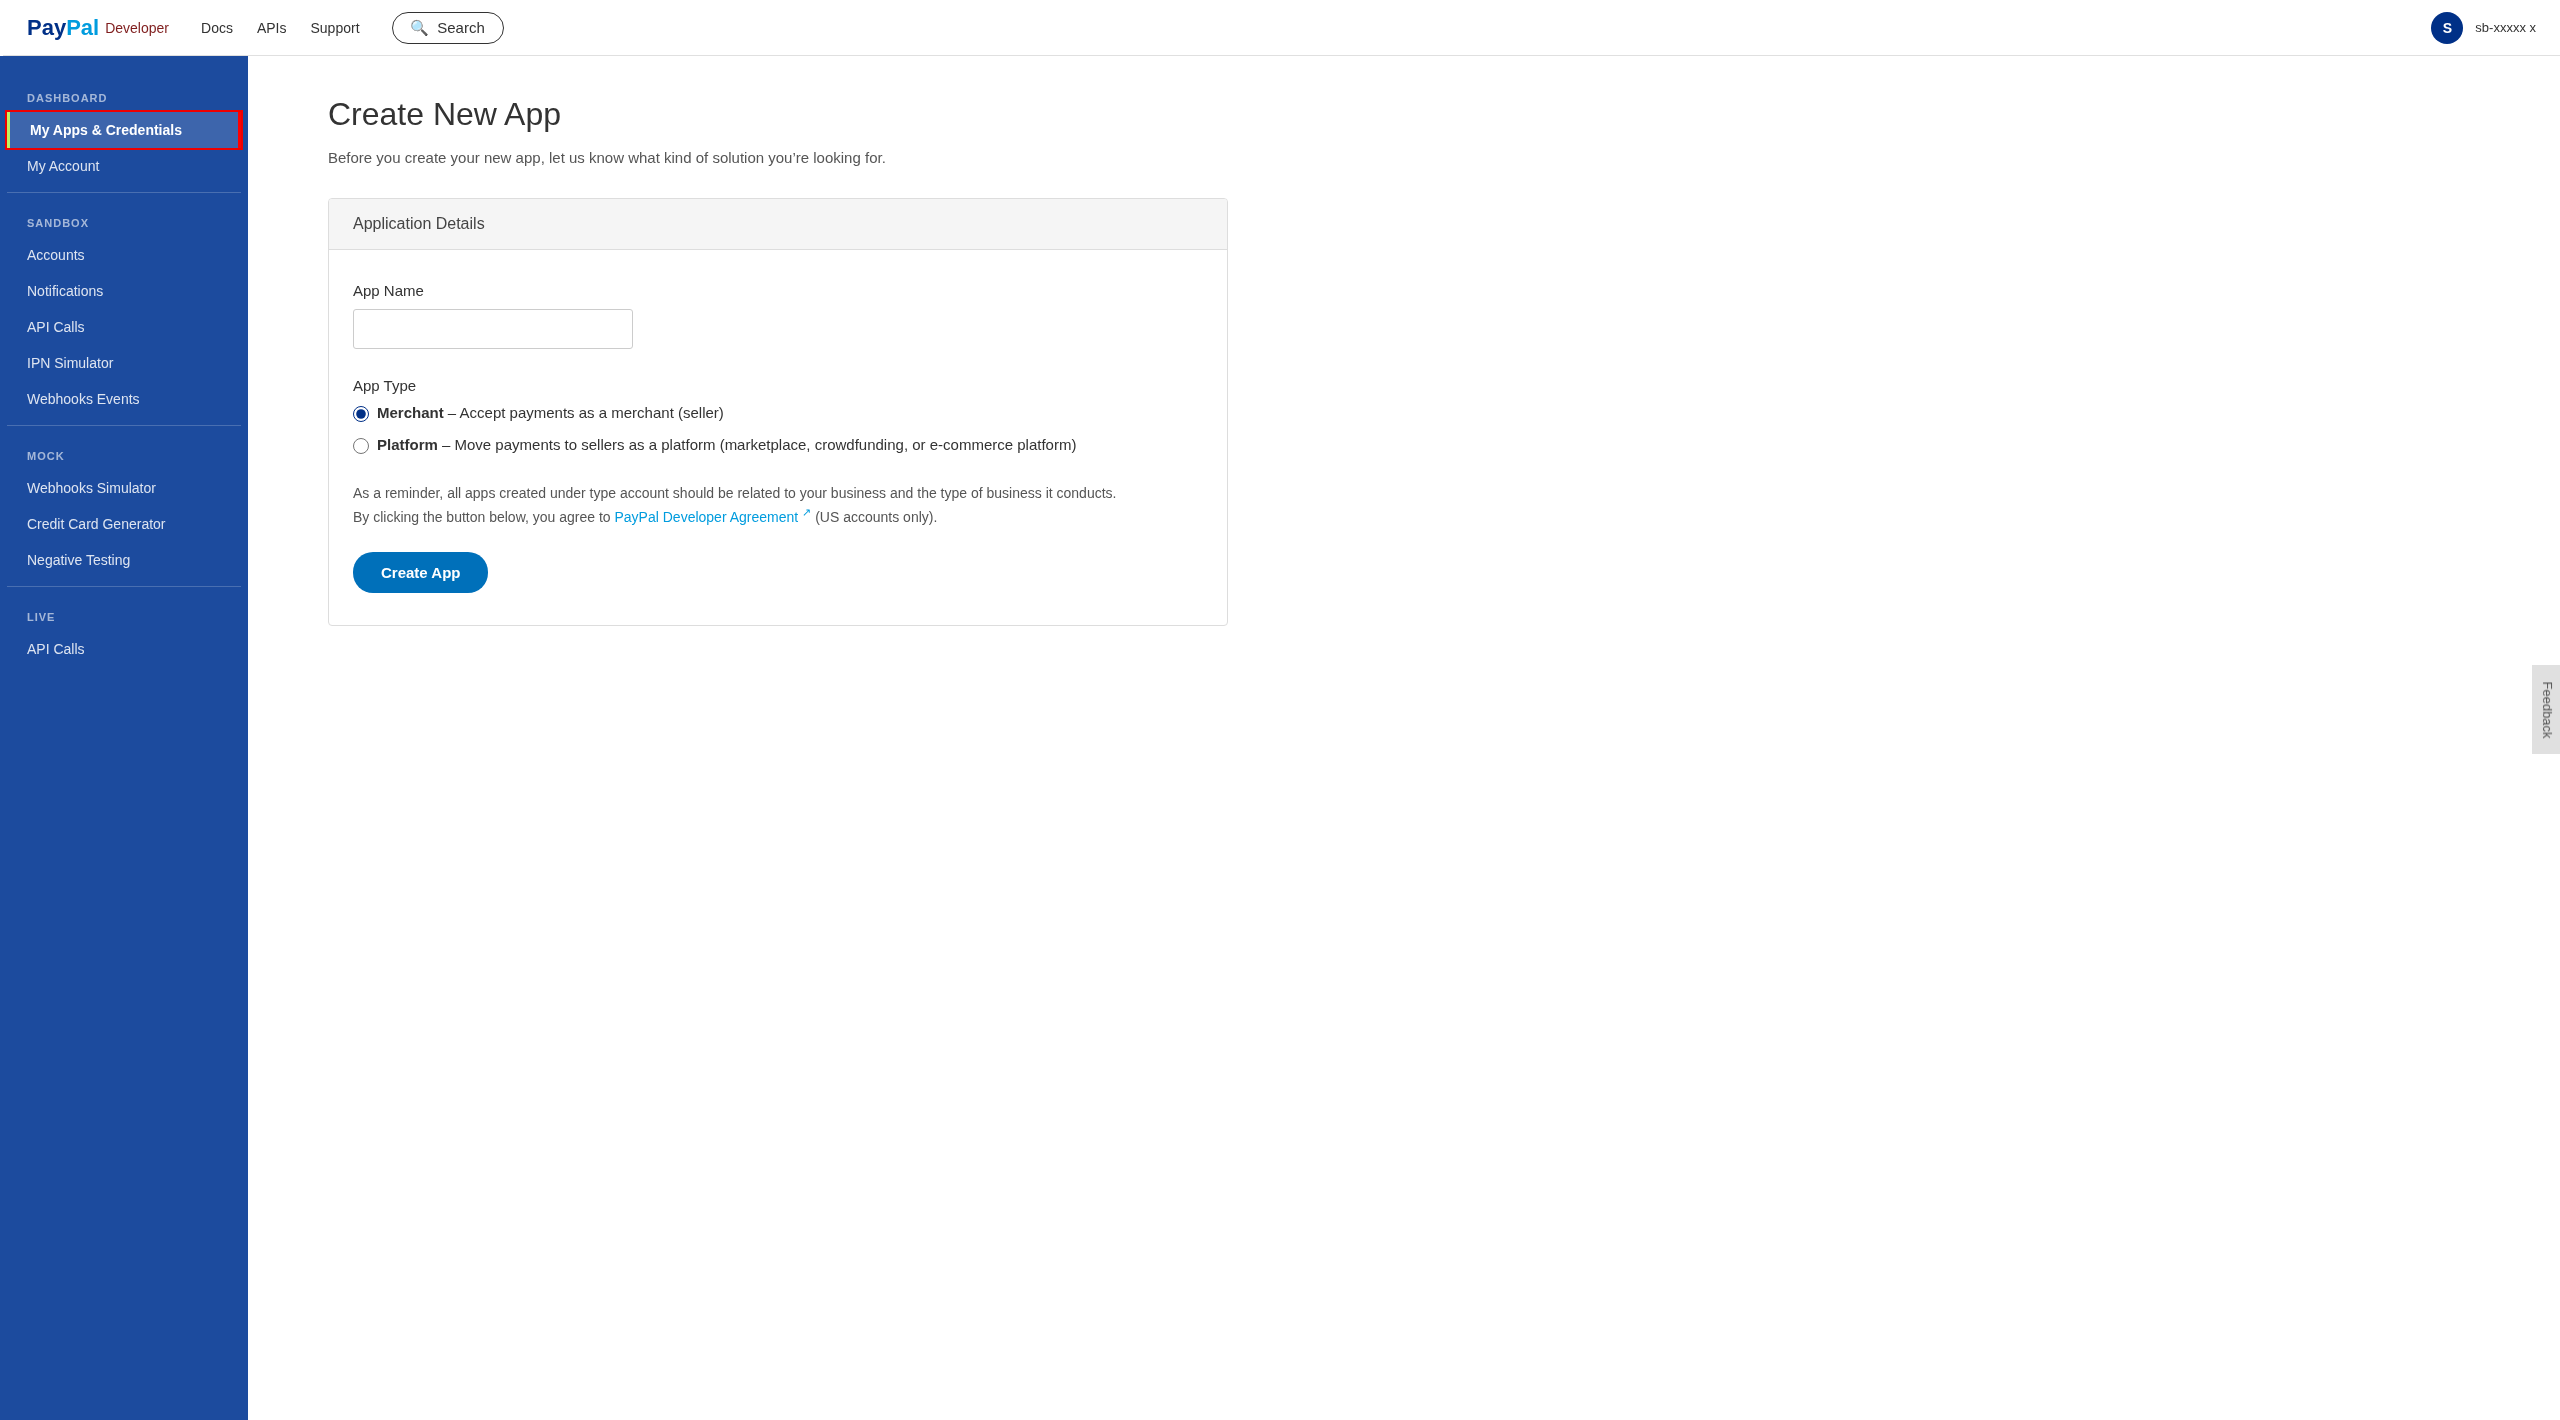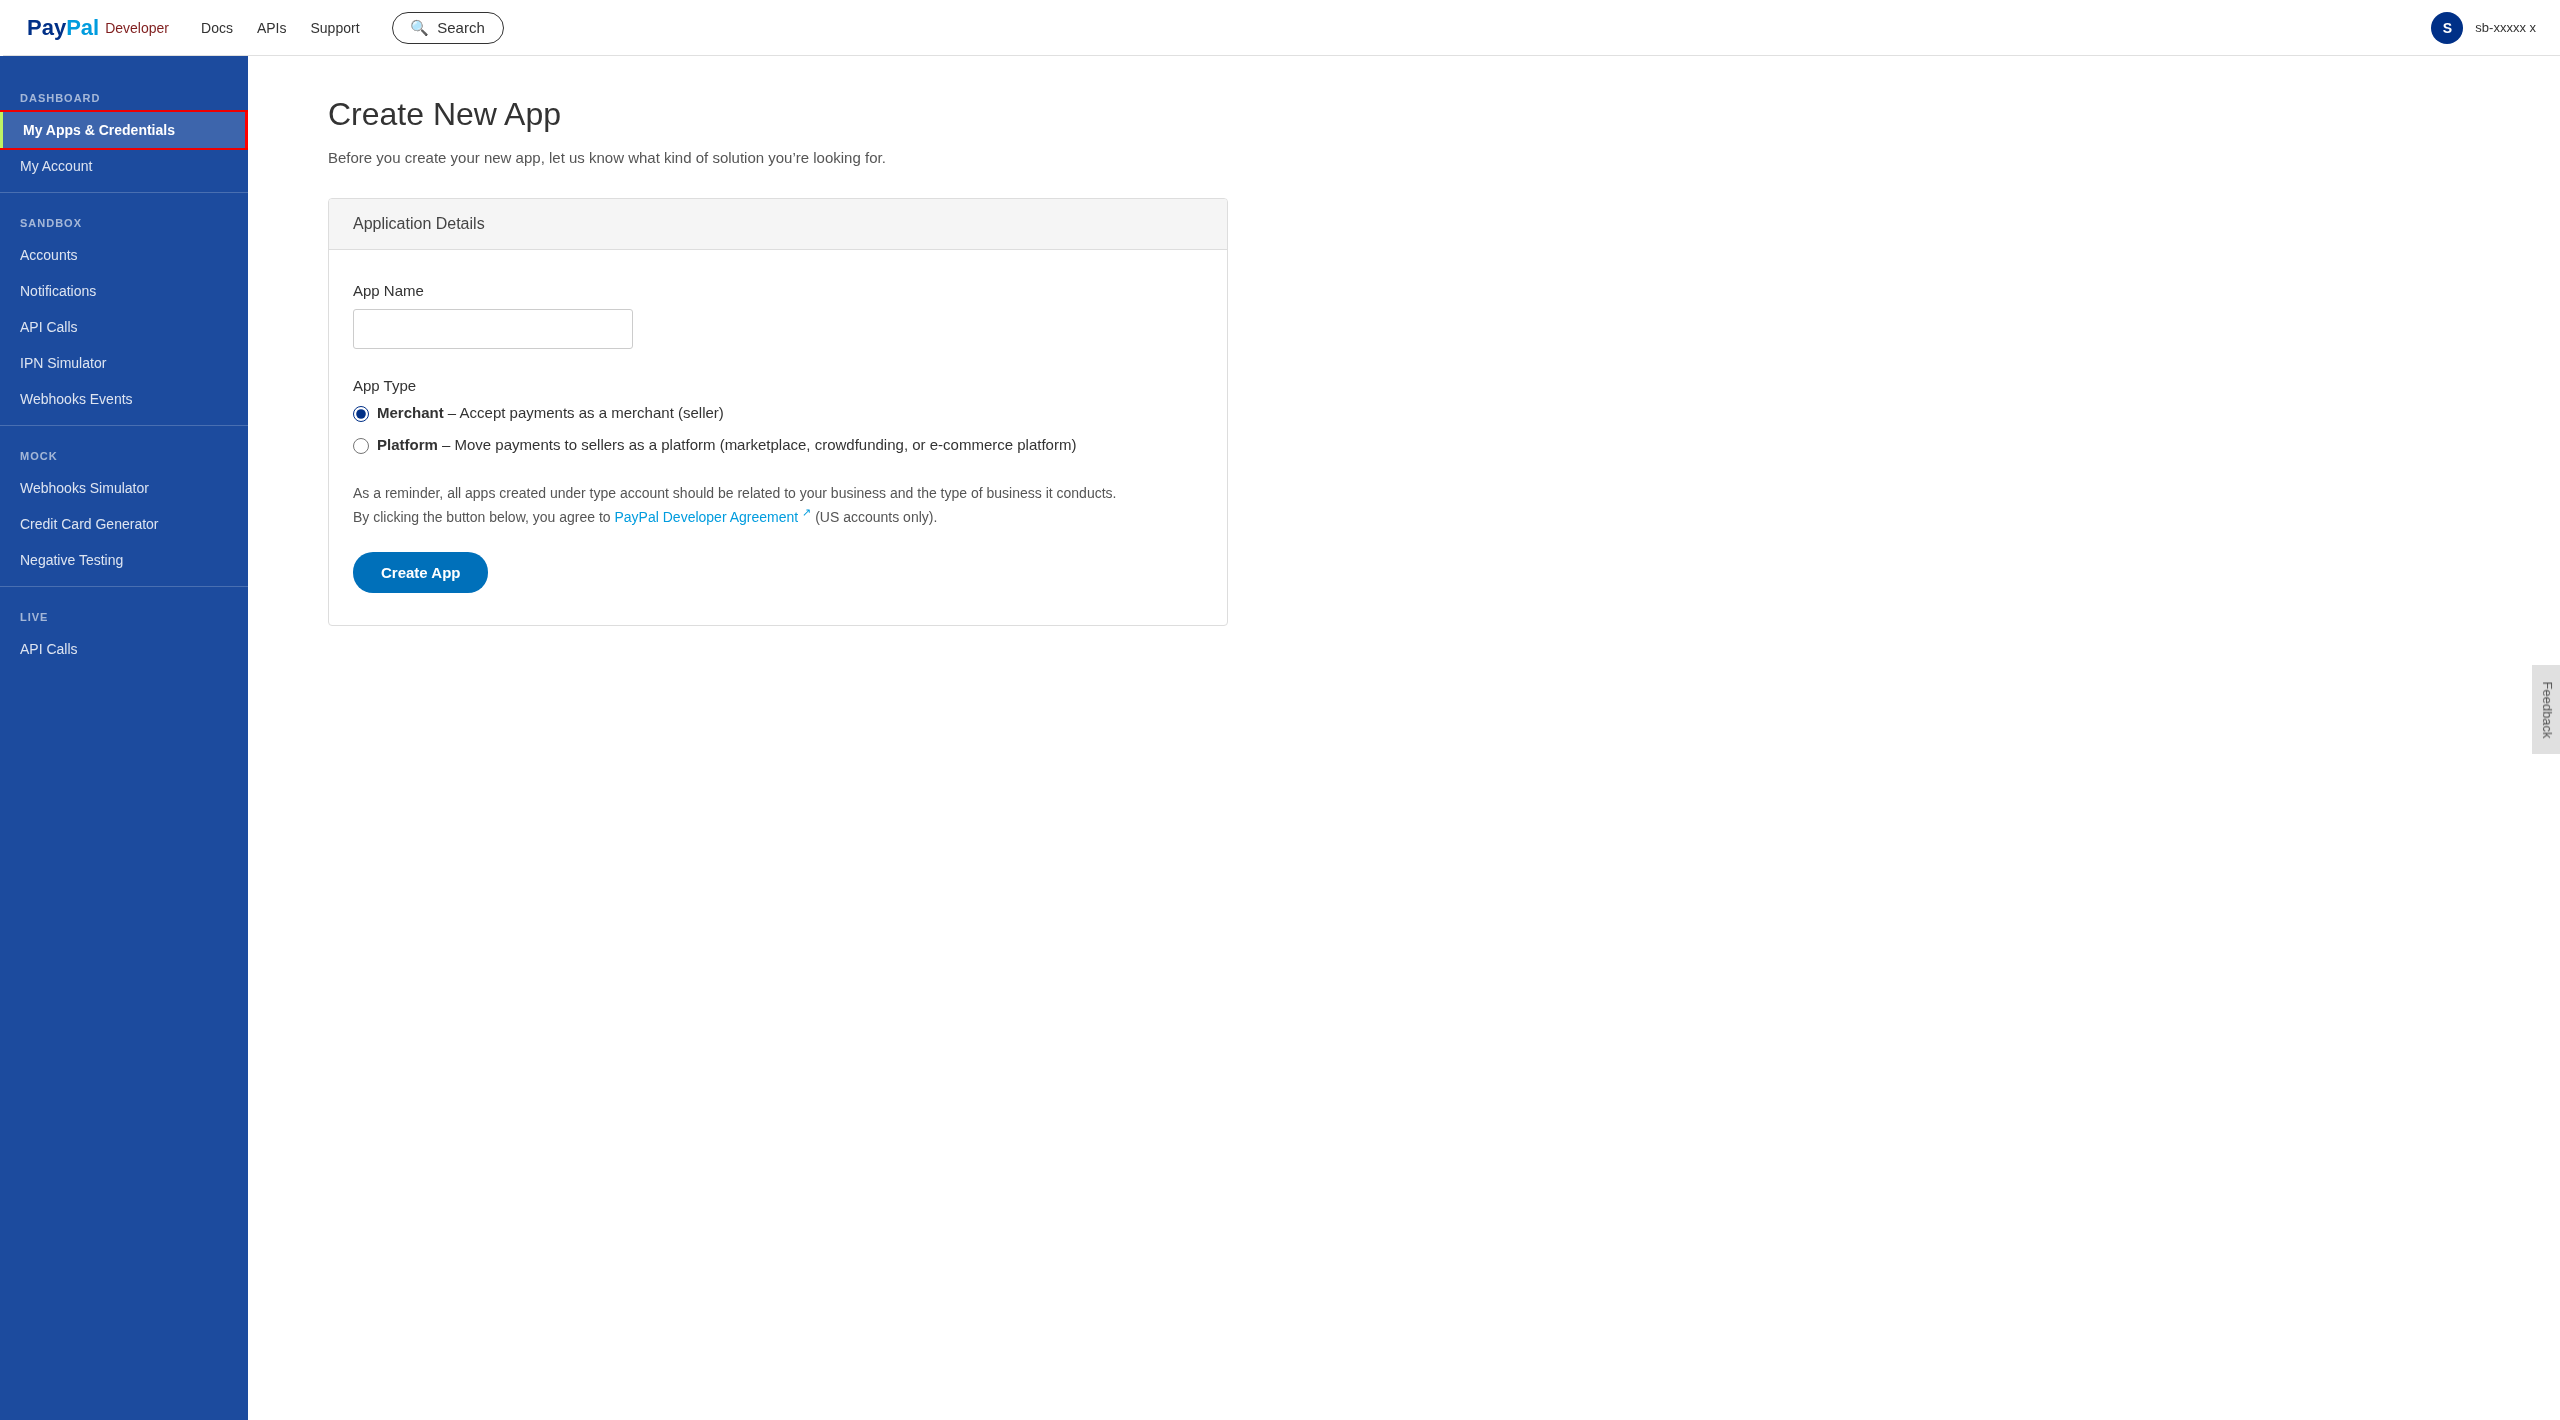--- a/index.html
+++ b/index.html
@@ -91,21 +91,21 @@
       display: flex;
       margin-top: 56px;
     }
 
     
     .sidebar {
       width: 248px;
       min-height: calc(100vh - 56px);
       background: #1c4b9e;
       flex-shrink: 0;
-      padding: 20px 0;
+      padding: 20px 7px;
     }
     .sidebar-section-label {
       font-size: 11px;
       color: rgba(255,255,255,0.6);
       letter-spacing: 1px;
       text-transform: uppercase;
       padding: 16px 20px 8px 20px;
       font-weight: 600;
     }
     .sidebar-item {

